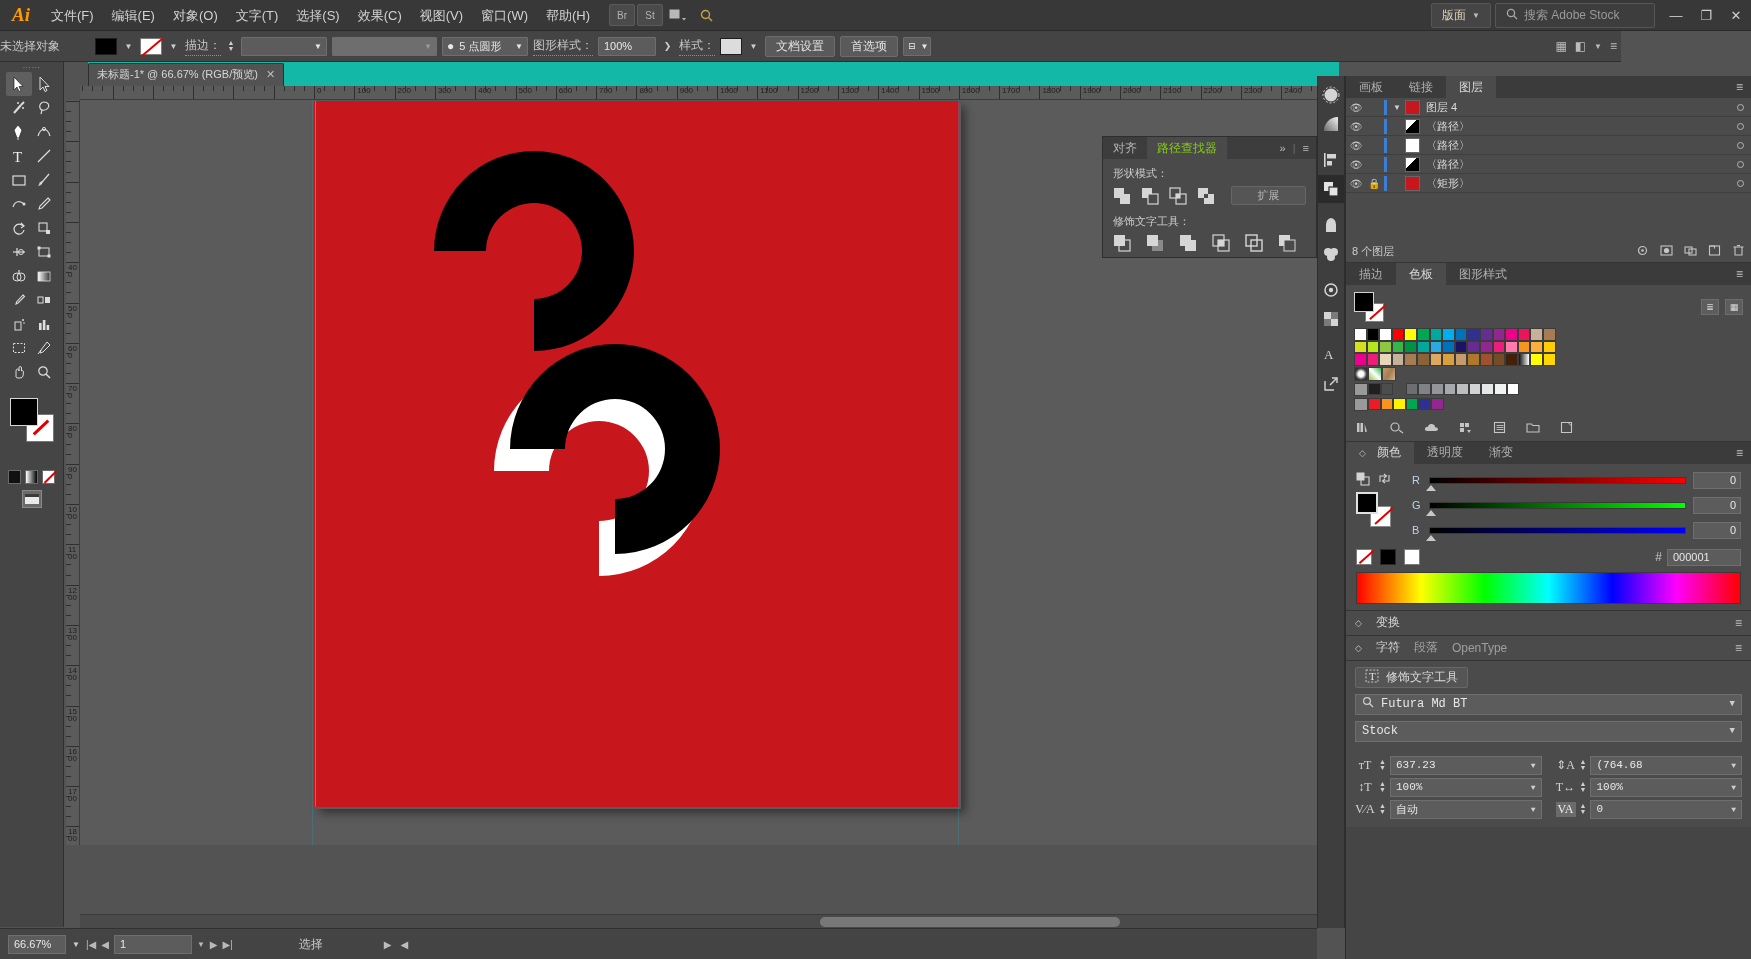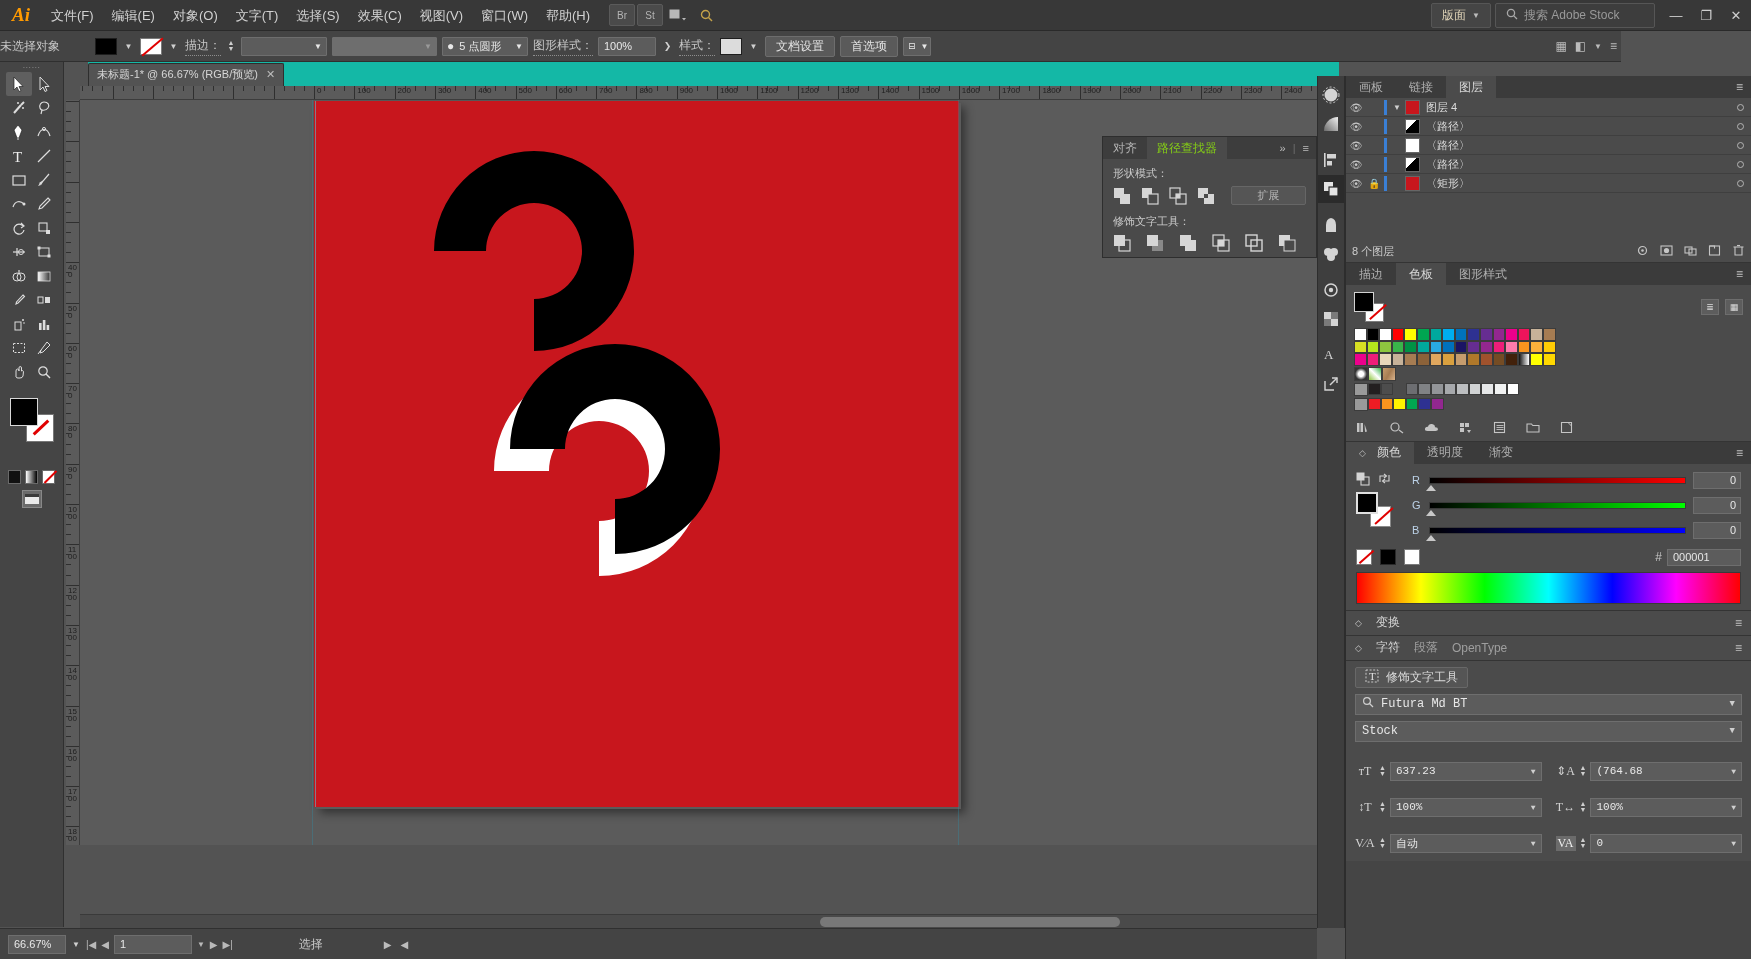--- a/index.html
+++ b/index.html
@@ -337,21 +337,21 @@
     background:#5c5c5c; border:1px solid #6e6e6e; padding:0 6px; gap:7px;
     font-size:12px; color:#e8e8e8; font-family:"Liberation Mono","DejaVu Sans Mono",monospace;
   }
   .font-field .ch { margin-left:auto; font-size:9px; color:#cfcfcf; }
   .style-field {
     display:flex; align-items:center; height:21px; margin:6px 9px 0 9px;
     background:#5c5c5c; border:1px solid #6e6e6e; padding:0 6px;
     font-size:12px; color:#e8e8e8; font-family:"Liberation Mono","DejaVu Sans Mono",monospace;
   }
   .style-field .ch { margin-left:auto; font-size:9px; color:#cfcfcf; }
-  .metrics { display:grid; grid-template-columns:1fr 1fr; gap:17px 14px; padding:20px 9px 0 9px; }
+  .metrics { display:grid; grid-template-columns:1fr 1fr; gap:3px 14px; padding:14px 9px 0 9px; }
   .met { display:flex; align-items:center; gap:4px; }
   .met-ico { width:20px; font-size:12px; color:#d4d4d4; text-align:center;
              font-family:"Liberation Serif",serif; }
   .met-field {
     flex:1; display:flex; align-items:center; height:19px; background:#5c5c5c;
     border:1px solid #6e6e6e; padding:0 5px; font-size:11px; color:#e8e8e8;
     font-family:"Liberation Mono","DejaVu Sans Mono",monospace;
   }
   .met-field .ch { margin-left:auto; font-size:8px; color:#cfcfcf; }
   .met-step { display:flex; flex-direction:column; line-height:6px; font-size:7px; color:#cfcfcf; }

